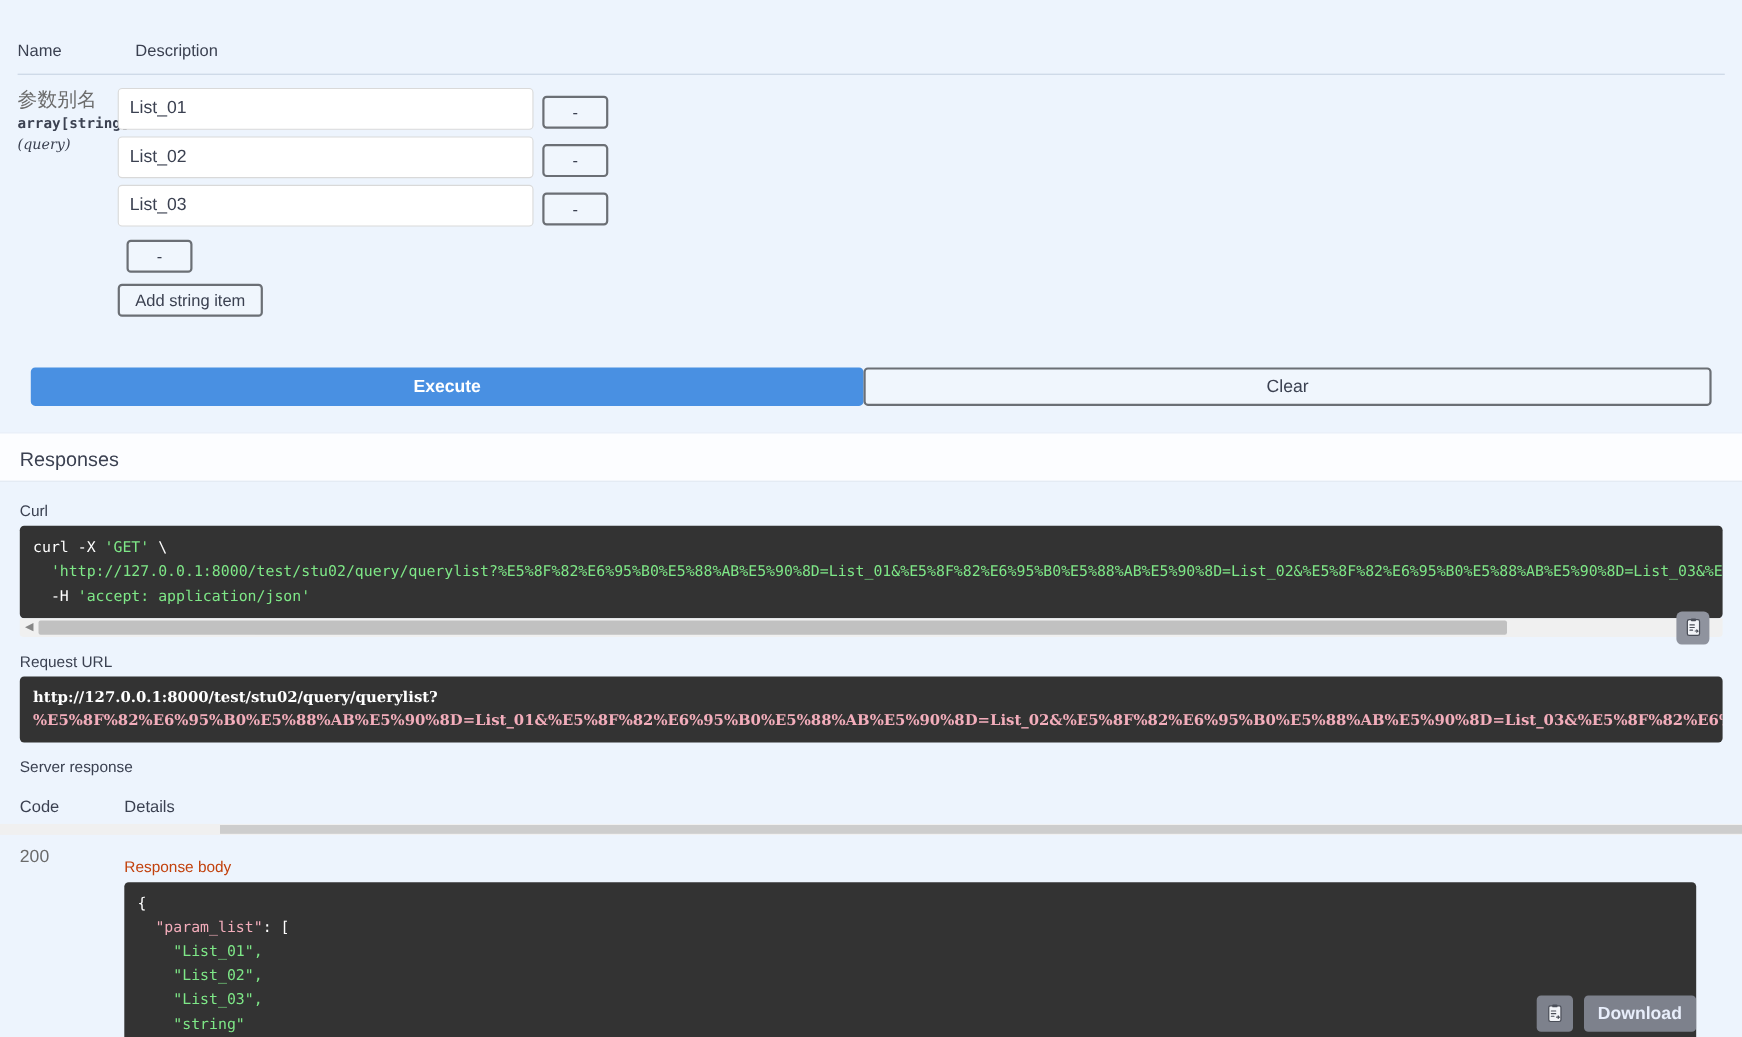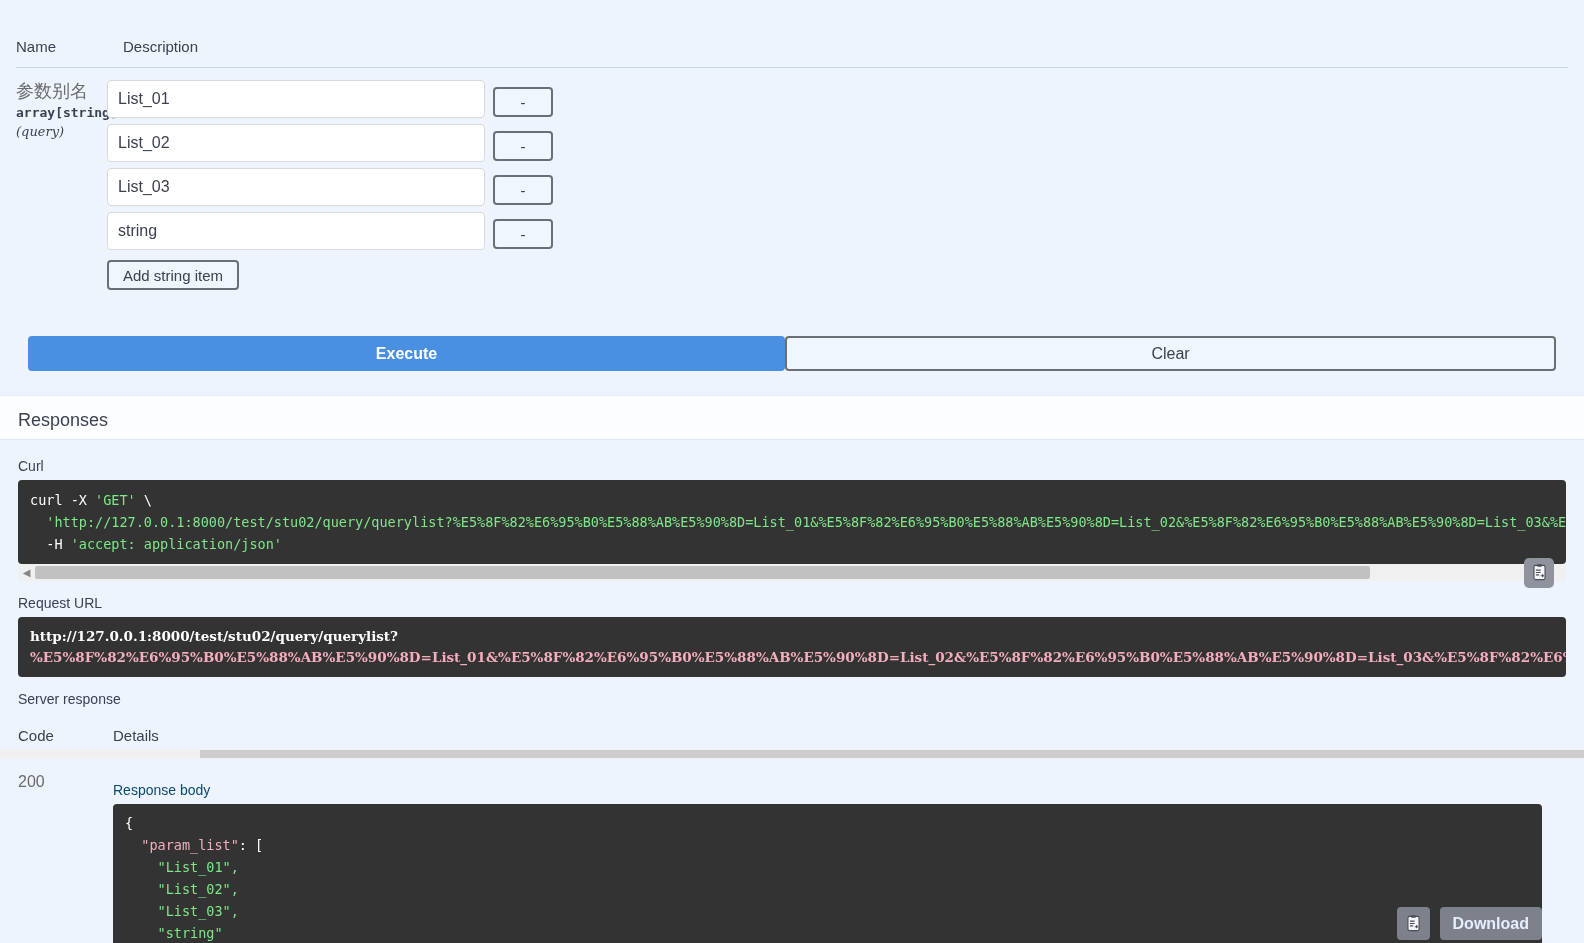--- a/index.html
+++ b/index.html
@@ -112,21 +112,21 @@
 
   
   .cd-head {
     display: flex; margin: 0 18px; padding: 14px 0 12px 0;
     border-bottom: 1px solid #d3dceb; font-size: 15px; color: #3b4151;
   }
   .cd-head .c-code { width: 95px; }
   .cd-row { display: flex; margin: 0 18px; padding-top: 16px; }
   .cd-row .c-code { width: 95px; font-size: 16px; color: #6b6b6b; }
   .cd-row .c-details { flex: 1; }
-  .rb-label { font-size: 14px; color: #0c4a6e; margin-bottom: 6px; margin-top: 9px; }
+  .rb-label { font-size: 14px; color: #c2410c; margin-bottom: 6px; margin-top: 9px; }
 
   .resp-box {
     background: #333333; border-radius: 4px; width: 1429px;
     padding: 9px 12px; box-sizing: border-box; position: relative;
     font-family: "DejaVu Sans Mono", monospace; font-size: 13.5px;
     line-height: 1.62; white-space: pre; height: 148px; overflow: hidden;
   }
   .resp-box .j-punct { color: #ffffff; }
   .resp-box .j-key { color: #f3adbb; }
   .resp-box .j-val { color: #7ee787; }
@@ -179,21 +179,20 @@
       </div>
       <div class="field-line">
         <input class="txt-input" value="List_02" style="">
         <button class="minus-btn">-</button>
       </div>
       <div class="field-line">
         <input class="txt-input" value="List_03" style="">
         <button class="minus-btn">-</button>
       </div>
       <div class="field-line">
-        <input class="txt-input" value="string" style="">
         <button class="minus-btn">-</button>
       </div>
 
       <button class="add-btn">Add string item</button>
     </div>
   </div>
 
   <div class="exec-wrap">
     <button class="exec-btn">Execute</button>
     <button class="clear-btn">Clear</button>

